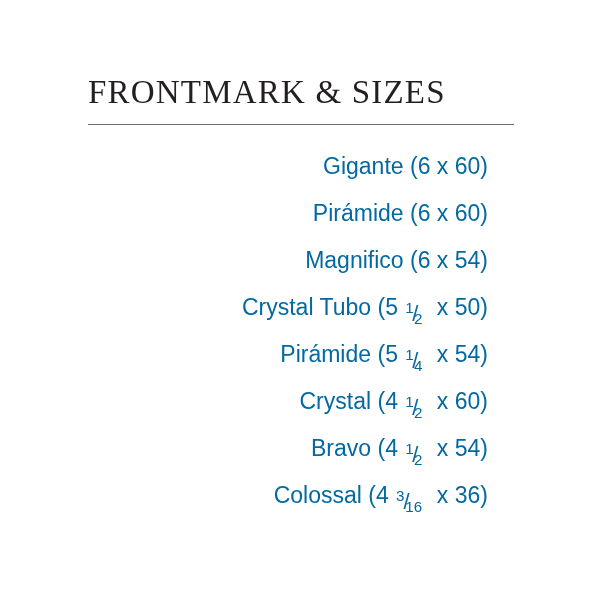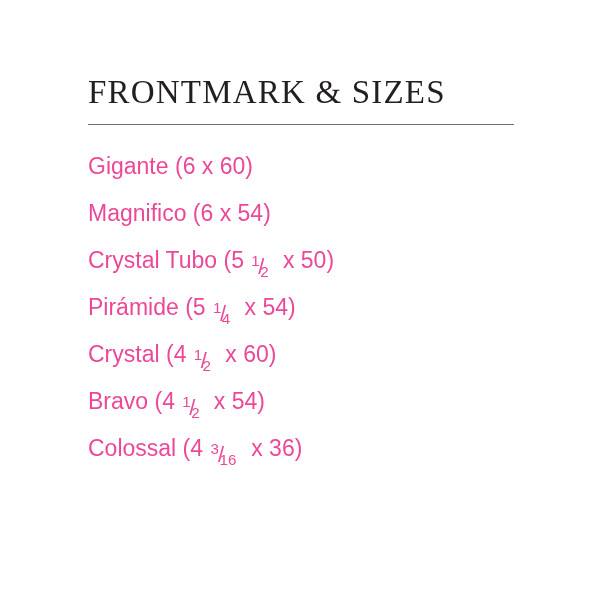--- a/index.html
+++ b/index.html
@@ -39,23 +39,24 @@
     margin: 0 0 18px 0;
   }
   .size-list {
     list-style: none;
     margin: 0;
     padding: 0;
   }
   .size-item {
     font-size: 23px;
     line-height: 47px;
-    color: #ec4899;
+    color: #0369a1;
     white-space: nowrap;
     font-weight: 400;
+    text-align: right;
   }
   .frac {
     display: inline-block;
     position: relative;
     width: 1.05em;
     height: 1em;
     vertical-align: baseline;
     margin: 0 1px;
   }
   .frac .num {
@@ -89,20 +90,21 @@
 </head>
 <body>
 
 <div class="page">
 
   <h1 class="title">FRONTMARK &amp; SIZES</h1>
   <div class="title-rule"></div>
 
   <ul class="size-list">
       <li class="size-item"><span>Gigante</span> (<span>6</span> x <span>60</span>)</li>
+      <li class="size-item"><span>Pirámide</span> (<span>6</span> x <span>60</span>)</li>
       <li class="size-item"><span>Magnifico</span> (<span>6</span> x <span>54</span>)</li>
       <li class="size-item"><span>Crystal Tubo</span> (<span>5</span> <span class="frac"><span class="num">1</span><span class="slash">/</span><span class="den">2</span></span> x <span>50</span>)</li>
       <li class="size-item"><span>Pirámide</span> (<span>5</span> <span class="frac"><span class="num">1</span><span class="slash">/</span><span class="den">4</span></span> x <span>54</span>)</li>
       <li class="size-item"><span>Crystal</span> (<span>4</span> <span class="frac"><span class="num">1</span><span class="slash">/</span><span class="den">2</span></span> x <span>60</span>)</li>
       <li class="size-item"><span>Bravo</span> (<span>4</span> <span class="frac"><span class="num">1</span><span class="slash">/</span><span class="den">2</span></span> x <span>54</span>)</li>
       <li class="size-item"><span>Colossal</span> (<span>4</span> <span class="frac wide"><span class="num">3</span><span class="slash">/</span><span class="den">16</span></span> x <span>36</span>)</li>
     </ul>
 
 </div>
 

